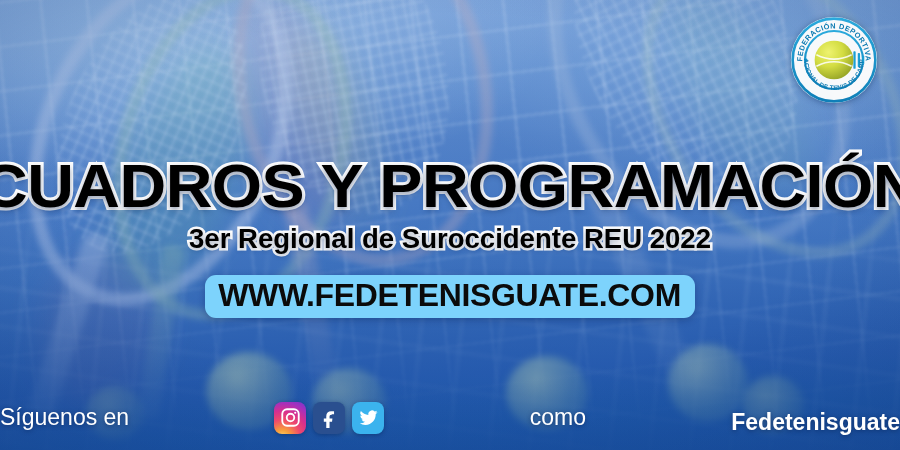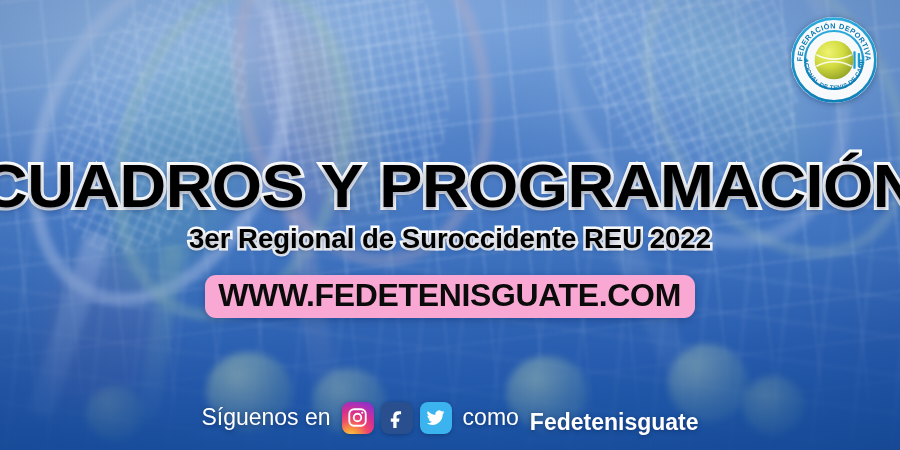--- a/index.html
+++ b/index.html
@@ -153,40 +153,40 @@
     -webkit-text-stroke:5px #ffffff;
     paint-order:stroke fill;
     text-shadow:0 2px 5px rgba(10,35,80,.4);
     white-space:nowrap;
   }
   .url-wrap{
     position:absolute;left:0;right:0;top:275px;
     display:flex;justify-content:center;
   }
   .url-pill{
-    background:#f9a8d4;
+    background:#7dd3fc;
     border-radius:11px;
     padding:5px 20px 7px 20px;
     box-shadow:0 2px 7px rgba(10,35,85,.35);
   }
   .url-text{
     font-weight:700;
     font-size:31px;
     line-height:1;
     letter-spacing:-0.3px;
     color:#0b0b0b;
     transform:scaleX(1.03);
     display:inline-block;
     white-space:nowrap;
   }
 
   
   .footer{
     position:absolute;left:0;right:0;top:401px;
-    display:flex;align-items:center;justify-content:center;gap:11px;
+    display:flex;align-items:center;justify-content:space-between;gap:11px;
   }
   .f-text{
     color:#ffffff;font-size:23px;line-height:1;
     text-shadow:0 1px 4px rgba(8,30,75,.55);
     white-space:nowrap;
   }
   .f-text.bold{font-weight:700;margin-top:10px;}
   .social{display:flex;align-items:center;gap:7px;}
   .si{
     width:32px;height:32px;border-radius:8px;

